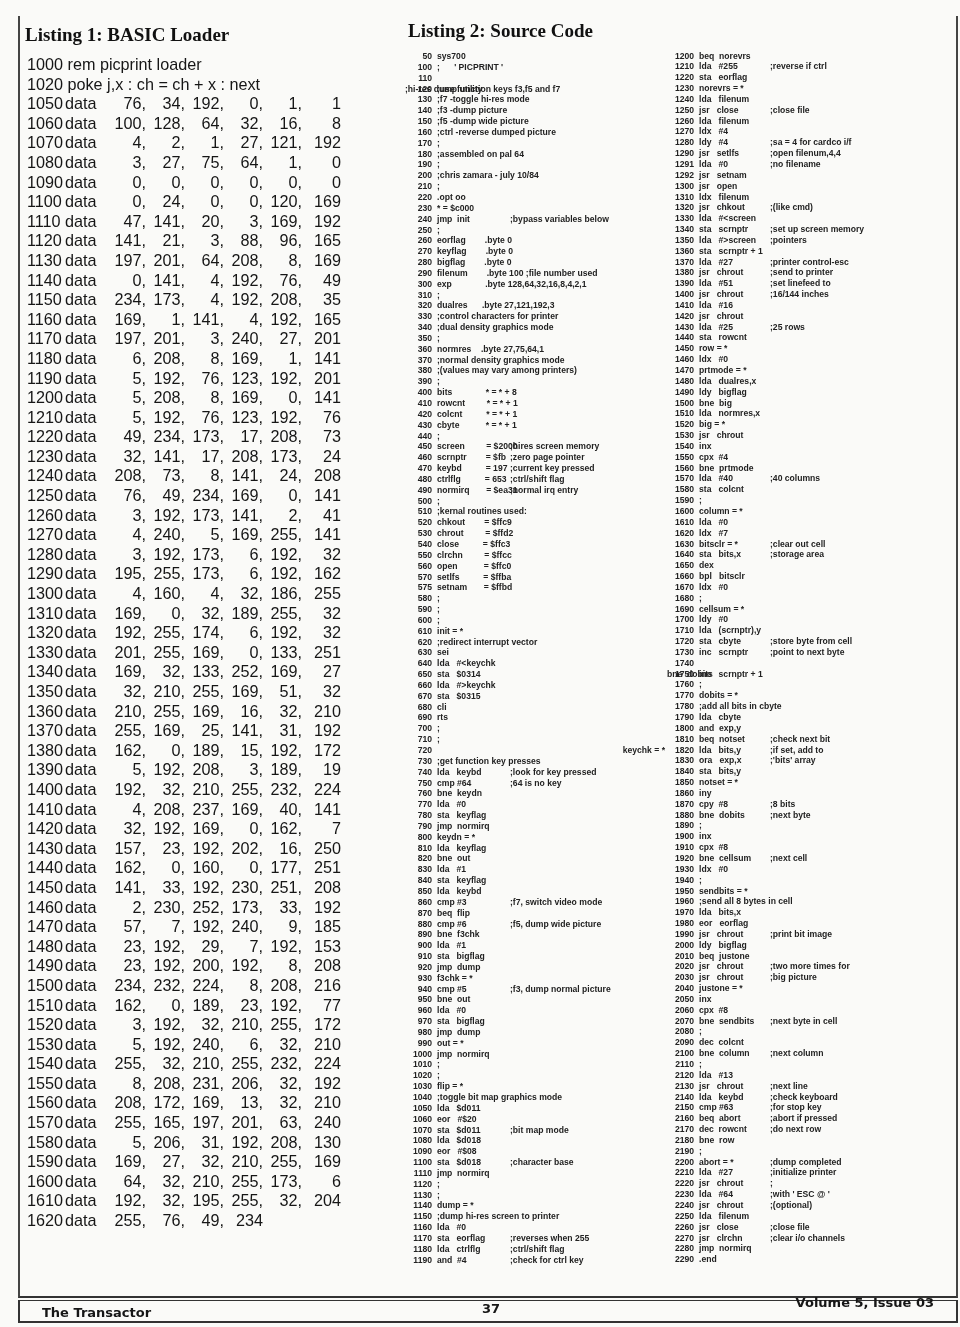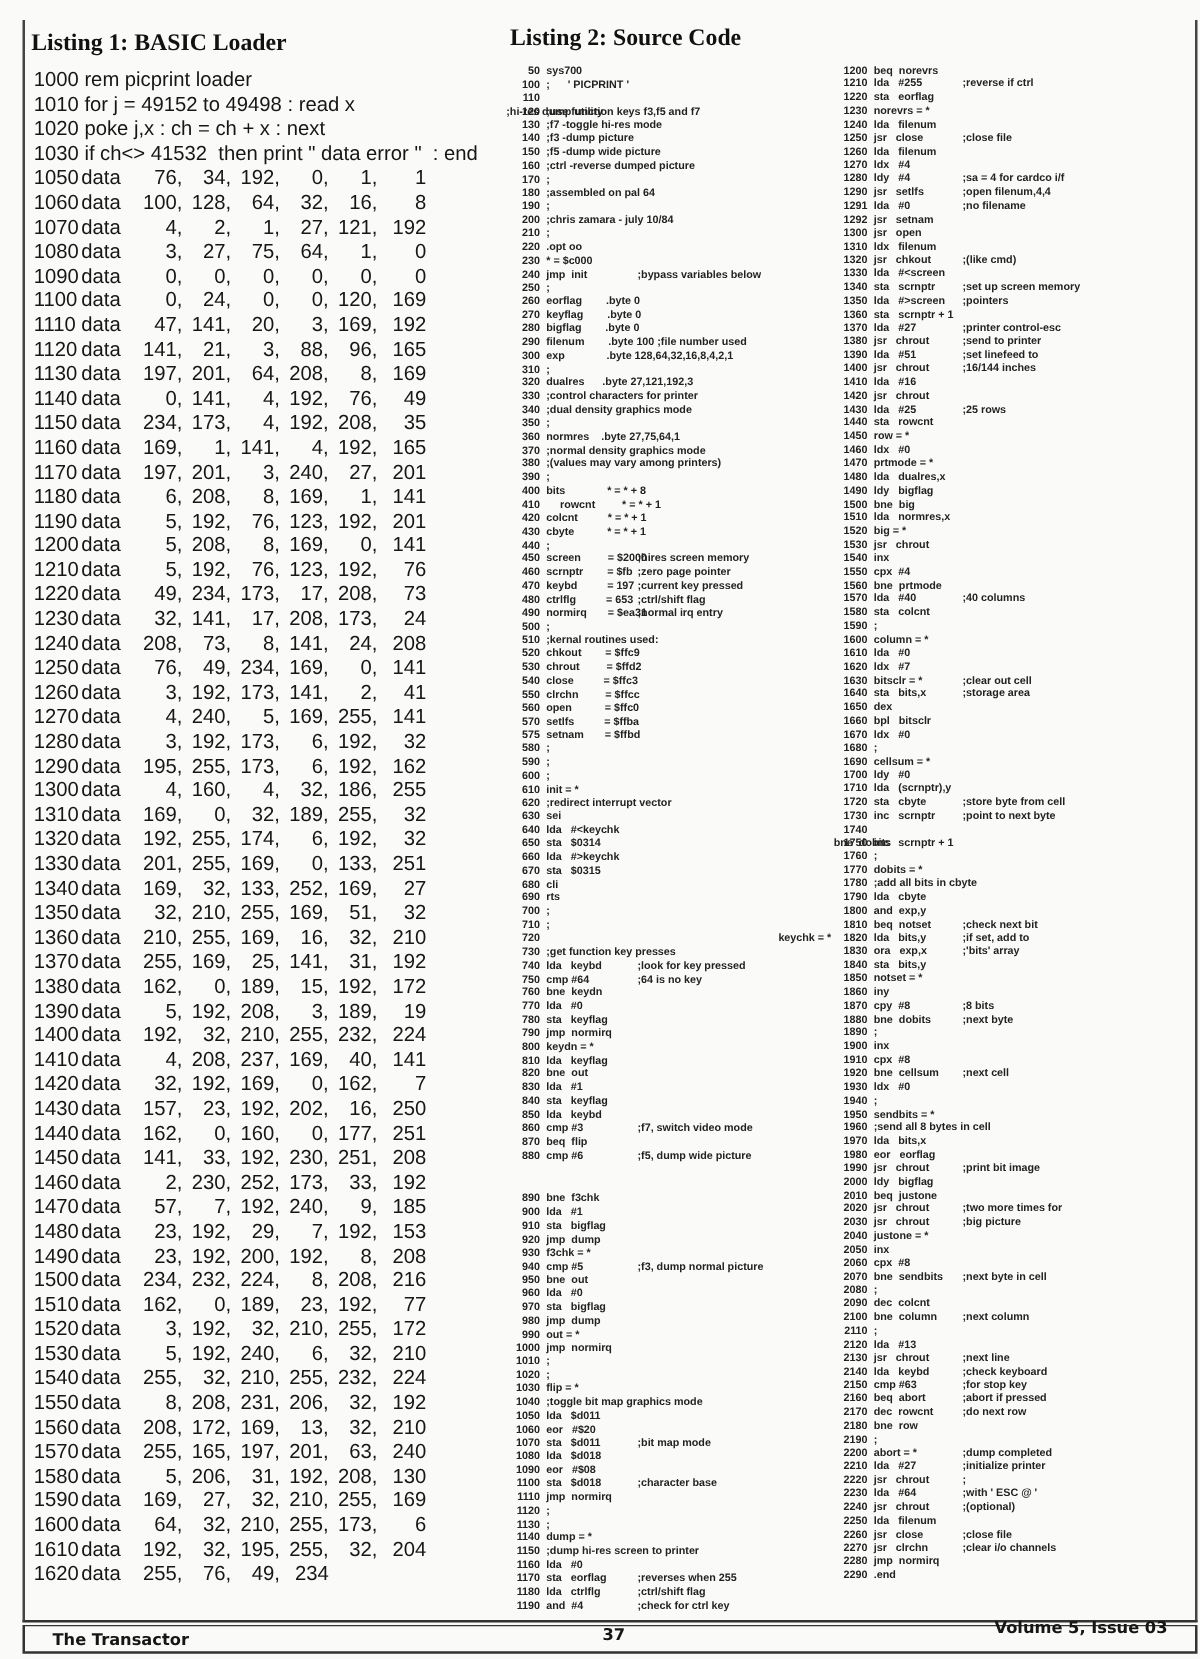--- a/index.html
+++ b/index.html
@@ -32,23 +32,21 @@
 </style>
 </head>
 <body>
 
 <div class="frame"></div>
 <div class="divider"></div>
 
 <div class="title" id="t1">Listing 1: BASIC Loader</div>
 <div class="basic" id="basic">
     <div class="row full">1000 rem picprint loader</div>
-    <div class="row full">1010 for j = 49152 to 49498 : read x</div>
     <div class="row full">1020 poke j,x : ch = ch + x : next</div>
-    <div class="row full">1030 if ch&lt;&gt; 41532  then print " data error "  : end</div>
     <div class="row">
       <span class="ln">1050</span>
       <span class="kw">data</span>
       <span class="v">76,</span>
       <span class="v">34,</span>
       <span class="v">192,</span>
       <span class="v">0,</span>
       <span class="v">1,</span>
       <span class="v">1</span>
     </div>
@@ -746,21 +744,21 @@
       <span class="code">;(values may vary among printers)</span>
     </div>
     <div class="row" style="position: relative;">
       <span class="ln">390</span>
       <span class="code">;</span>
     </div>
     <div class="row" style="position: relative;">
       <span class="ln">400</span>
       <span class="code">bits              * = * + 8</span>
     </div>
-    <div class="row" style="position: relative; gap: 11px;">
+    <div class="row" style="position: relative;">
       <span class="ln">410</span>
       <span class="code">rowcnt         * = * + 1</span>
     </div>
     <div class="row" style="position: relative;">
       <span class="ln">420</span>
       <span class="code">colcnt          * = * + 1</span>
     </div>
     <div class="row" style="position: relative;">
       <span class="ln">430</span>
       <span class="code">cbyte           * = * + 1</span>
@@ -951,21 +949,21 @@
     </div>
     <div class="row" style="position: relative;">
       <span class="ln">870</span>
       <span class="code">beq  flip</span>
     </div>
     <div class="row" style="position: relative;">
       <span class="ln">880</span>
       <span class="code">cmp #6</span>
       <span class="cm" style="left: 105px; top: 0px;">;f5, dump wide picture</span>
     </div>
-    <div class="row" style="position: relative; margin-top: 24px;">
+    <div class="row" style="position: relative;">
       <span class="ln">890</span>
       <span class="code">bne  f3chk</span>
     </div>
     <div class="row" style="position: relative;">
       <span class="ln">900</span>
       <span class="code">lda   #1</span>
     </div>
     <div class="row" style="position: relative; align-items: center;">
       <span class="ln">910</span>
       <span class="code">sta   bigflag</span>

